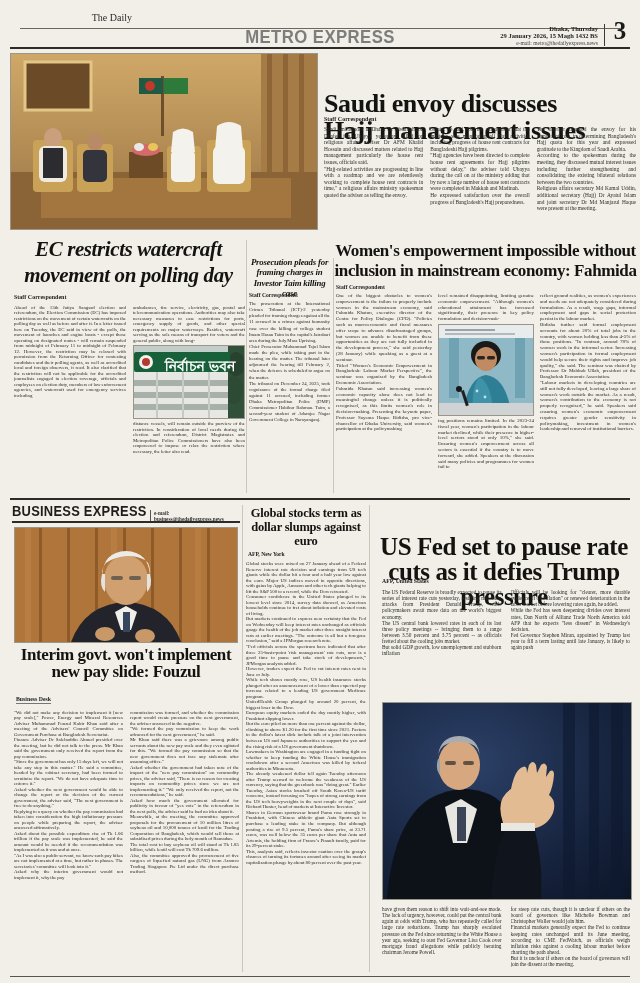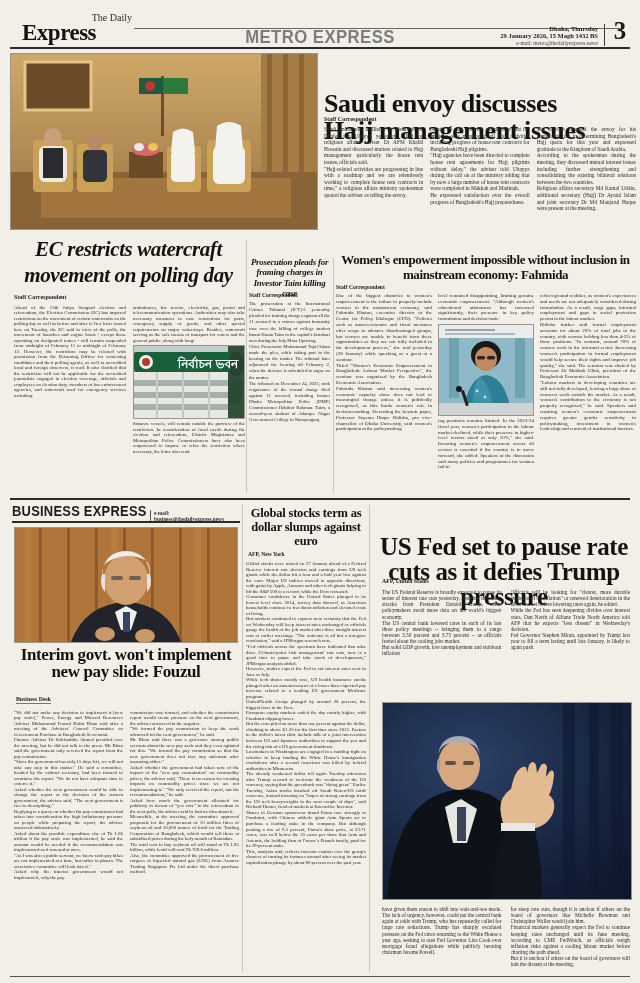--- a/index.html
+++ b/index.html
@@ -29,21 +29,20 @@
     font-family:"Liberation Sans", sans-serif;
   }
 </style>
 </head>
 <body>
 
 <div class="abs hrule" style="left:20px;top:28px;width:600px;height:1px;background:#6a675e;"></div>
 
 <div class="abs" style="left:20px;top:12px;width:110px;background:#f1efe8;padding:0 2px;">
   <div style="font-size:10px;color:#2a2a2a;margin-left:24px;text-align:right;">The Daily</div>
-  <div style="font-size:23px;font-weight:bold;letter-spacing:-0.5px;margin-top:-3px;color:#141310;">Express</div>
 </div>
 
 <div class="abs center sans" style="left:0;top:26px;width:640px;font-size:19px;font-weight:bold;color:#7d7d7b;letter-spacing:0.5px;transform:scaleX(0.88);">METRO EXPRESS</div>
 
 <div class="abs" style="left:400px;top:25px;width:198px;text-align:right;line-height:1.15;">
   <div style="font-size:6.5px;font-weight:bold;">Dhaka, Thursday</div>
   <div style="font-size:6.5px;font-weight:bold;">29 January 2026, 15 Magh 1432 BS</div>
   <div style="font-size:5.5px;color:#444;">e-mail: metro@thedailyexpress.news</div>
 </div>
 
@@ -127,33 +126,33 @@
         <rect x="0" y="34" width="94" height="6" fill="#a8b0aa"></rect>
           <rect x="0" y="46" width="94" height="6" fill="#a8b0aa"></rect>
           <rect x="0" y="58" width="94" height="6" fill="#a8b0aa"></rect>
         <rect x="22" y="26" width="2" height="46" fill="#c6ccc5"></rect>
           <rect x="48" y="26" width="2" height="46" fill="#c6ccc5"></rect>
           <rect x="74" y="26" width="2" height="46" fill="#c6ccc5"></rect>
         <rect x="0" y="6" width="96" height="20" rx="2" fill="#17603a"></rect>
         <circle cx="12" cy="16" r="7" fill="#f2f1ec"></circle>
           <circle cx="12" cy="16" r="4" fill="#b43a30"></circle>
       </svg>
-      <span class="banglasign" style="left:28px;top:9px;width:92px;font-size:12px;">নির্বাচন ভবন</span>
+      <span class="banglasign" style="left:20px;top:9px;width:92px;font-size:14px;">নির্বাচন ভবন</span>
     </div>
     <div class="bodytxt" style="font-size:4.9px;line-height:1.12;">distance vessels, will remain outside the purview of the restriction. In consideration of local needs during the election and referendum, District Magistrates and Metropolitan Police Commissioners have also been empowered to impose or relax the restriction where necessary, the letter also read.</div>
   </div>
 </div>
 
 <div class="abs hl center" style="left:249px;top:257px;width:81px;font-size:8.8px;font-style:italic;line-height:1.18;letter-spacing:-0.2px;">Prosecution pleads for framing charges in Investor Taim killing case</div>
 <div class="abs byline" style="left:249px;top:292px;font-size:5.6px;">Staff Correspondent</div>
 <div class="abs bodytxt" style="left:249px;top:301px;width:81px;height:192px;font-size:4.8px;line-height:1.28;">The prosecution at the International Crimes Tribunal (ICT)-2 yesterday pleaded for framing charges against all the 11 accused in a crimes against humanity case over the killing of college student Imam Hasan Taim in the capital's Jatrabari area during the July Mass Uprising.
 Chief Prosecutor Muhammad Tajul Islam made the plea, while taking part in the hearing on the matter. The tribunal later adjourned the hearing till February 2, when the defence is scheduled to argue on the matter.
 The tribunal on December 24, 2025, took cognizance of the formal charge filed against 11 accused, including former Dhaka Metropolitan Police (DMP) Commissioner Habibur Rahman. Taim, a second-year student of Adamjee Nagar Government College in Narayanganj.</div>
 
-<div class="abs hl center" style="left:334px;top:253px;width:303px;font-size:13px;line-height:1.15;">Women's empowerment impossible without inclusion in mainstream economy: Fahmida</div>
+<div class="abs hl center" style="left:334px;top:241px;width:303px;font-size:17px;line-height:1.15;">Women's empowerment impossible without inclusion in mainstream economy: Fahmida</div>
 <div class="abs byline" style="left:336px;top:284px;font-size:5.6px;">Staff Correspondent</div>
 <div class="abs cols" style="left:336px;top:293px;width:300px;height:200px;gap:6px;">
   <div class="col bodytxt" style="font-size:5px;line-height:1.16;">One of the biggest obstacles to women's empowerment is the failure to properly include women in the mainstream economy, said Fahmida Khatun, executive director of the Centre for Policy Dialogue (CPD). "Policies such as macroeconomic and fiscal measures offer scope to advance disadvantaged groups, but women are unable to benefit from these opportunities as they are not fully included in the development process," she said yesterday (28 January) while speaking as a guest at a seminar.
 Titled "Women's Economic Empowerment in Bangladesh: Labour Market Perspective", the seminar was organised by the Bangladesh Economic Association.
 Fahmida Khatun said increasing women's economic capacity alone does not lead to meaningful change unless it is politically recognised, as this limits women's role in decision-making. Presenting the keynote paper, Professor Sayema Haque Bidisha, pro vice-chancellor of Dhaka University, said women's participation at the policymaking</div>
   <div class="col" style="overflow:hidden;">
     <div class="bodytxt" style="font-size:5px;line-height:1.16;">level remained disappointing, limiting genuine economic empowerment. "Although women's educational attainment has increased significantly, their presence in key policy formulation and decision-mak-</div>
     <div class="inlinephoto" style="width:96px;height:92px;">
       <svg width="94" height="90" viewBox="0 0 94 90">
         <rect width="94" height="90" fill="#8fb9c6"></rect>

